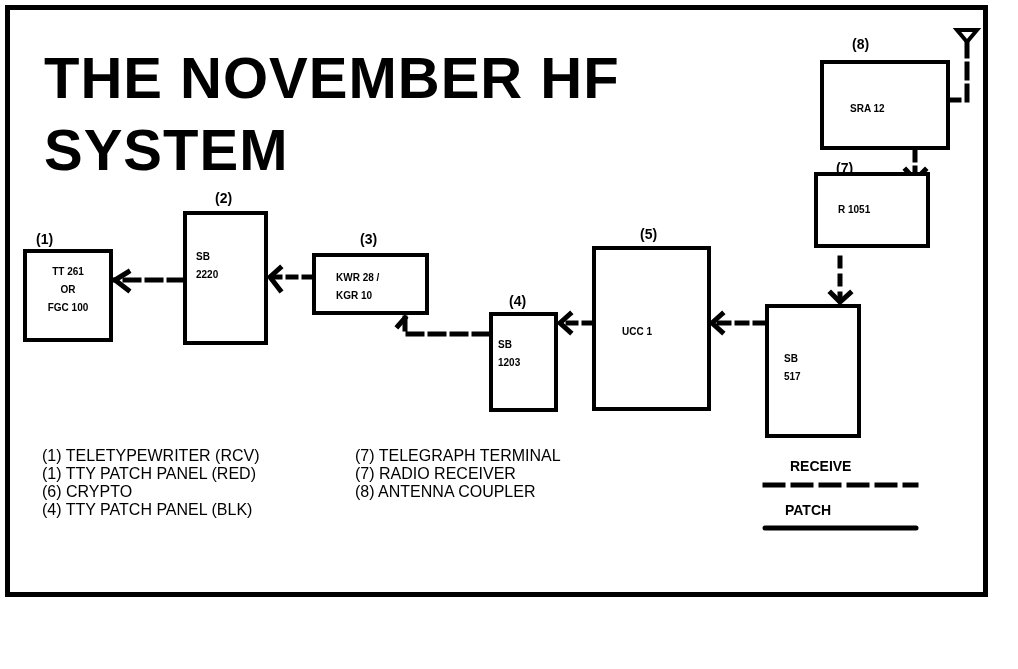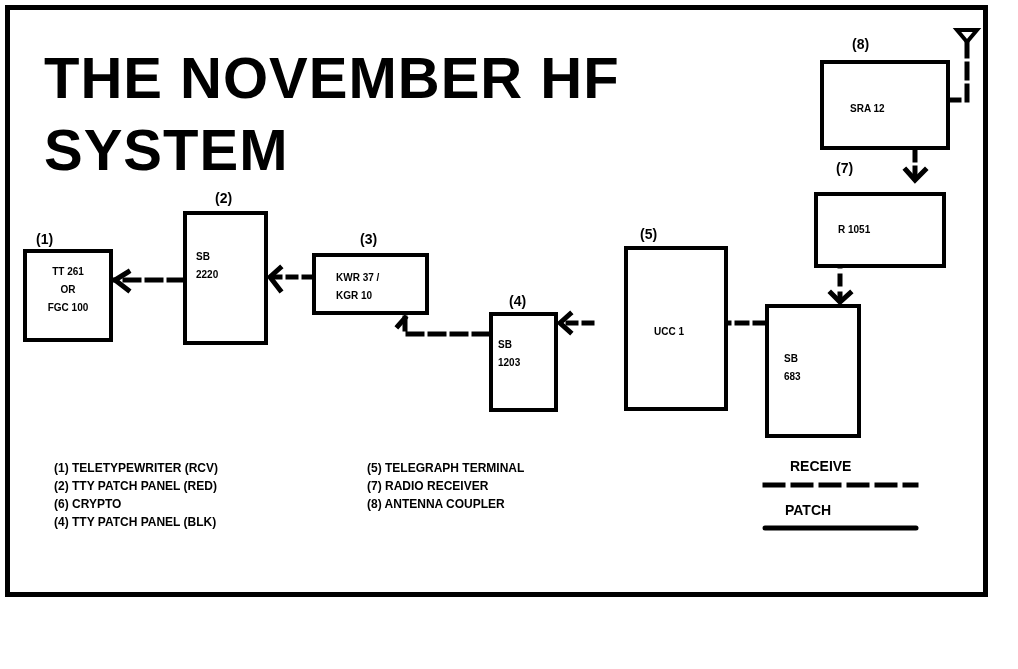--- a/index.html
+++ b/index.html
@@ -5,21 +5,21 @@
   html, body { margin:0; padding:0; background:#fff; }
   body { width:1018px; height:669px; position:relative; overflow:hidden;
          font-family:"Liberation Sans", sans-serif; color:#000; }
   .frame { position:absolute; left:5px; top:5px; width:973px; height:582px;
            border:5px solid #000; box-sizing:content-box; }
   .title { position:absolute; left:30px; top:28px; font-weight:bold;
            font-size:58px; line-height:72px; letter-spacing:1px; margin:14px; }
   .box { position:absolute; border:4px solid #000; box-sizing:border-box; background:#fff;
          font-weight:bold; font-size:10px; line-height:18px; }
   .num { position:absolute; font-weight:bold; font-size:14px; }
-  .legend { position:absolute; font-weight:bold; font-size:12px; line-height:18px; margin:12px; padding:0; list-style:none; }
+  .legend { position:absolute; font-weight:normal; font-size:16px; line-height:18px; margin:0; padding:0; list-style:none; }
   .legend li { white-space:nowrap; }
   .key-lbl { position:absolute; font-weight:bold; font-size:14px; }
   svg.wires { position:absolute; left:0; top:0; }
 </style>
 </head>
 <body>
 
 <div class="frame"></div>
 
 <h1 class="title">
@@ -66,56 +66,56 @@
 </div>
 
 <div class="num" style="left:215px;top:190px">(2)</div>
 <div class="box" style="left:183px;top:211px;width:85px;height:134px;padding:33px 0 0 9px">
   <div>SB</div>
   <div>2220</div>
 </div>
 
 <div class="num" style="left:360px;top:231px">(3)</div>
 <div class="box" style="left:312px;top:253px;width:117px;height:62px;padding:12px 0 0 20px">
-  <div>KWR 37 /</div>
+  <div>KWR 28 /</div>
   <div>KGR 10</div>
 </div>
 
 <div class="num" style="left:509px;top:293px">(4)</div>
 <div class="box" style="left:489px;top:312px;width:69px;height:100px;padding:20px 0 0 5px">
   <div>SB</div>
   <div>1203</div>
 </div>
 
 <div class="num" style="left:640px;top:226px">(5)</div>
-<div class="box" style="left:624px;top:246px;width:104px;height:165px;padding:73px 8px 0 26px">
+<div class="box" style="left:592px;top:246px;width:119px;height:165px;padding:73px 8px 0 26px">
   <div>UCC 1</div>
 </div>
 
 <div class="box" style="left:765px;top:304px;width:96px;height:134px;padding:42px 0 0 15px">
   <div>SB</div>
-  <div>683</div>
+  <div>517</div>
 </div>
 
 <div class="num" style="left:836px;top:160px">(7)</div>
-<div class="box" style="left:814px;top:192px;width:132px;height:76px;padding:25px 8px 0 20px">
+<div class="box" style="left:814px;top:172px;width:116px;height:76px;padding:25px 8px 0 20px">
   <div>R 1051</div>
 </div>
 
 <div class="num" style="left:852px;top:36px">(8)</div>
 <div class="box" style="left:820px;top:60px;width:130px;height:90px;padding:36px 0 0 26px">
   <div>SRA 12</div>
 </div>
 
 <ul class="legend" style="left:42px;top:447px">
   <li>(1) TELETYPEWRITER (RCV)</li>
-  <li>(2) TTY PATCH PANEL (RED)</li>
+  <li>(1) TTY PATCH PANEL (RED)</li>
   <li>(6) CRYPTO</li>
   <li>(4) TTY PATCH PANEL (BLK)</li>
 </ul>
 <ul class="legend" style="left:355px;top:447px">
-  <li>(5) TELEGRAPH TERMINAL</li>
+  <li>(7) TELEGRAPH TERMINAL</li>
   <li>(7) RADIO RECEIVER</li>
   <li>(8) ANTENNA COUPLER</li>
 </ul>
 
 <div class="key-lbl" style="left:790px;top:458px">RECEIVE</div>
 <div class="key-lbl" style="left:785px;top:502px">PATCH</div>
 
 </body></html>

